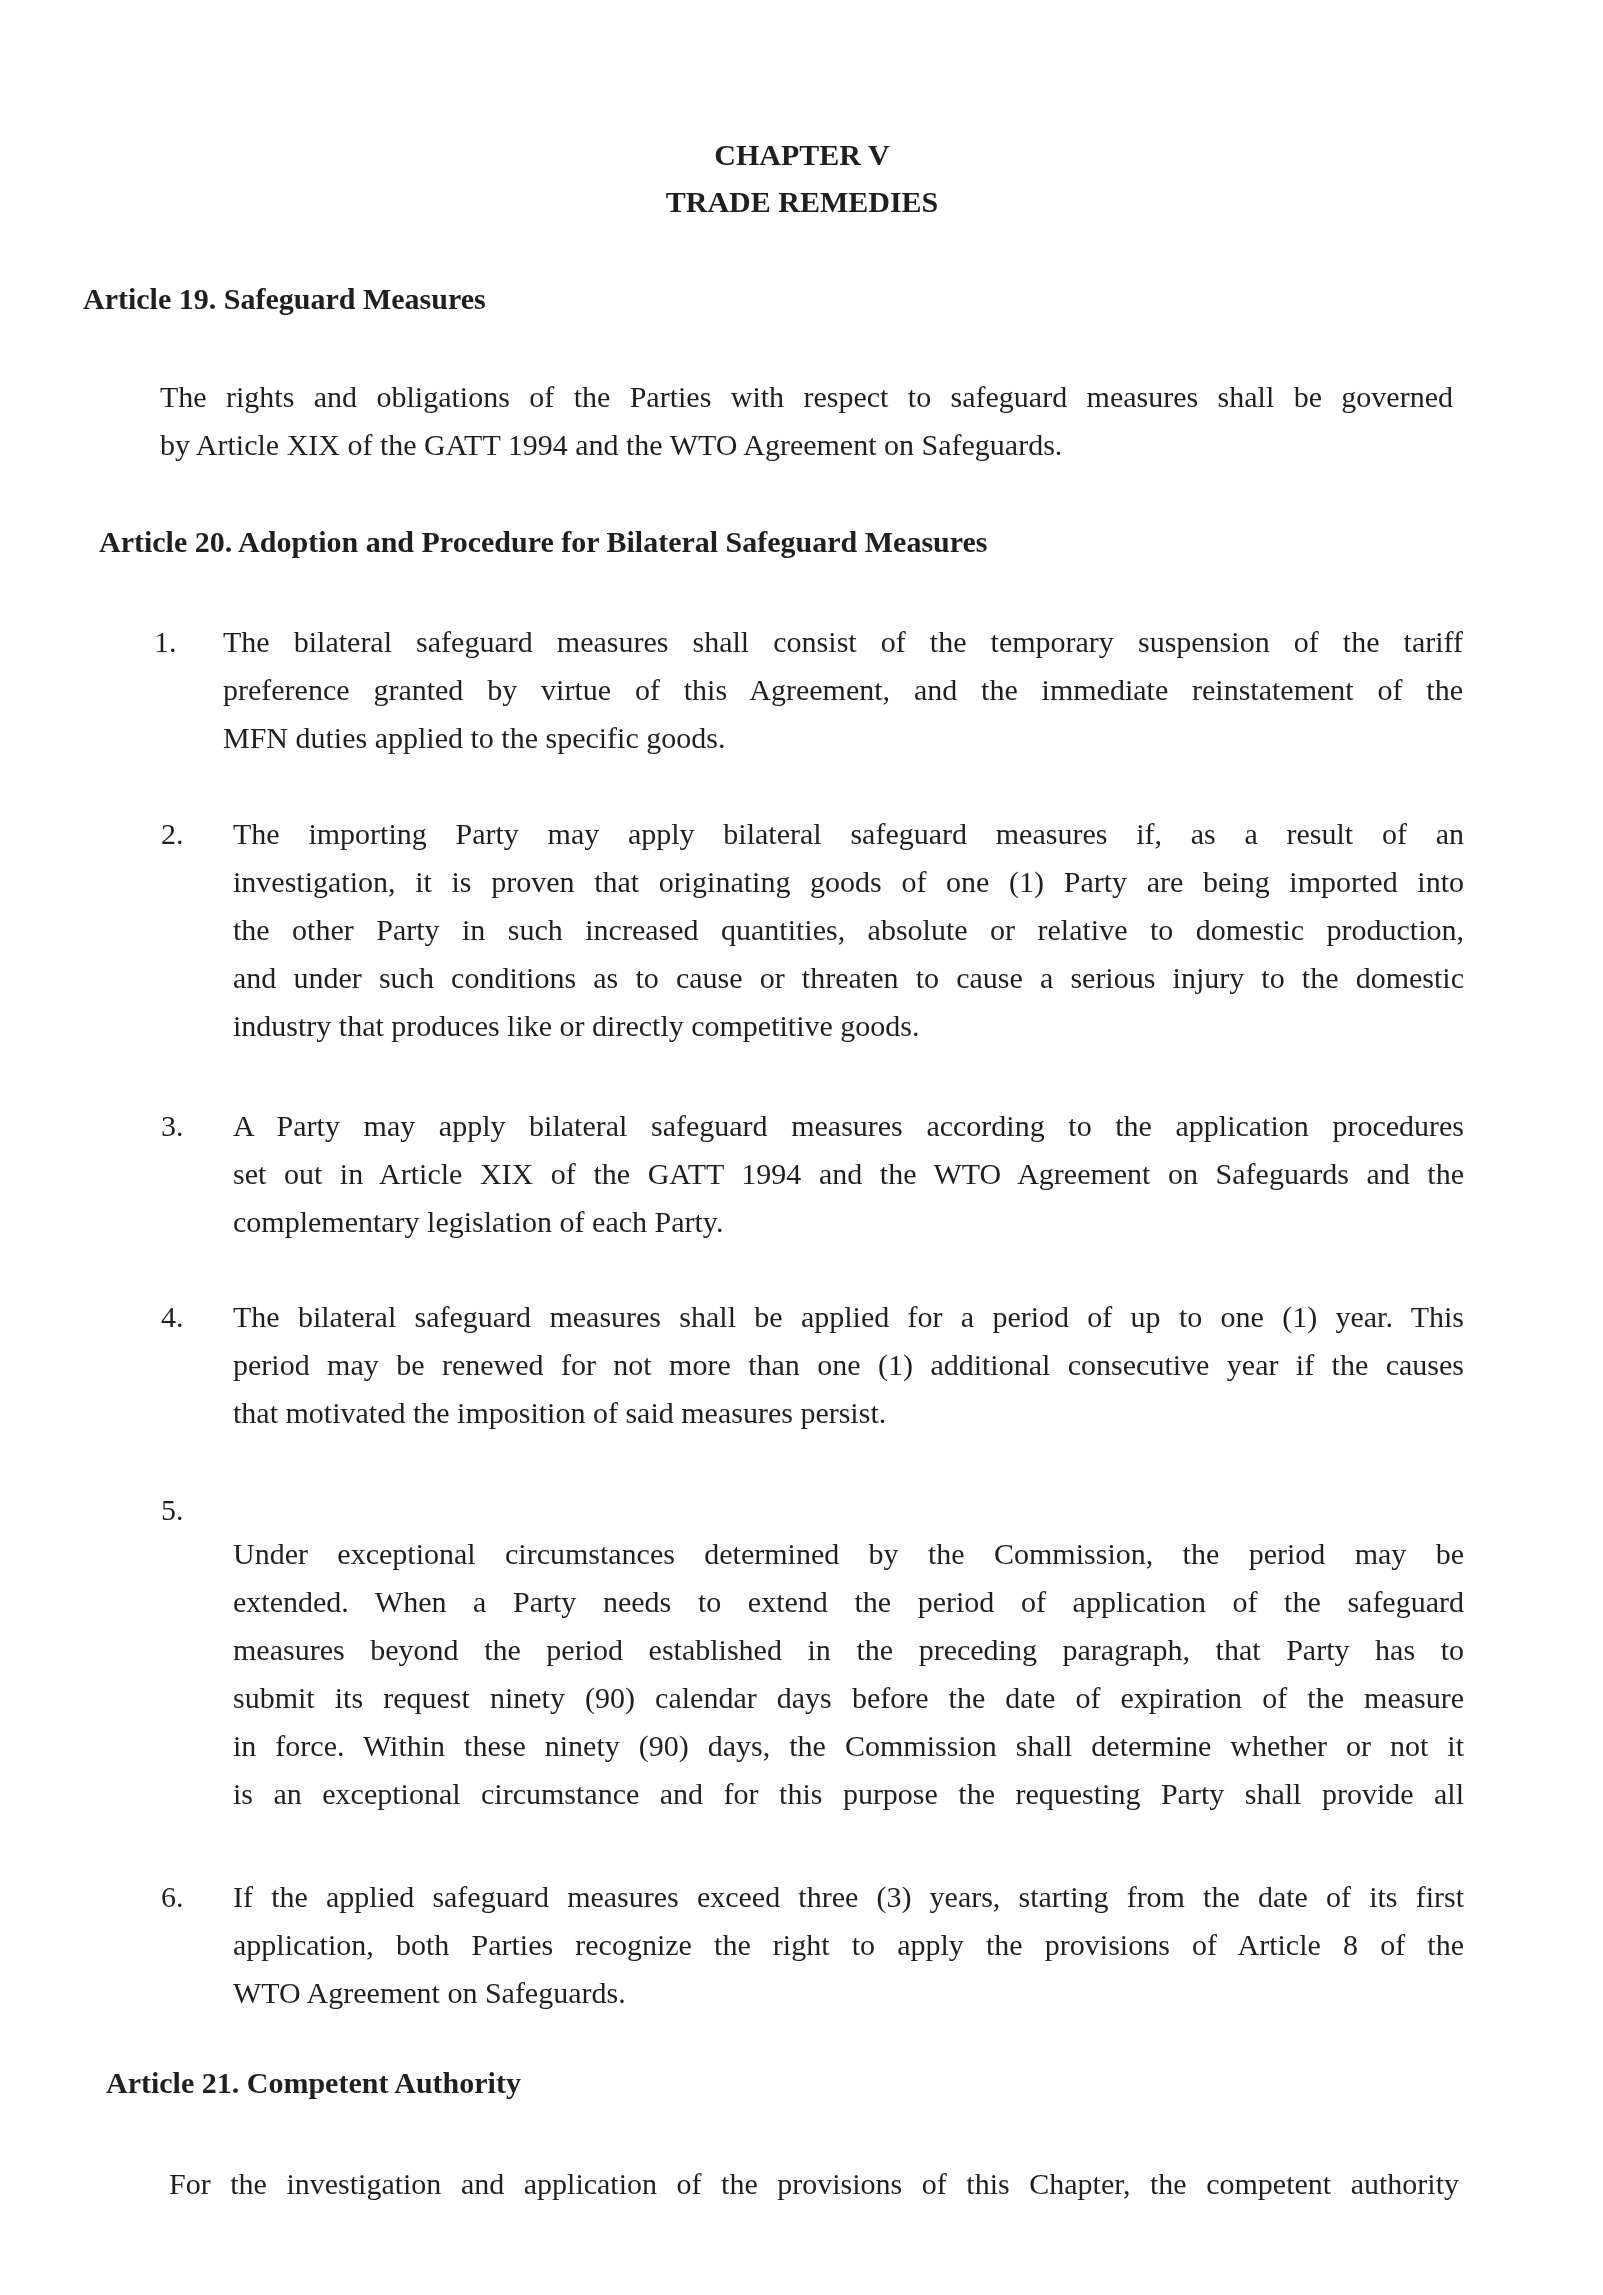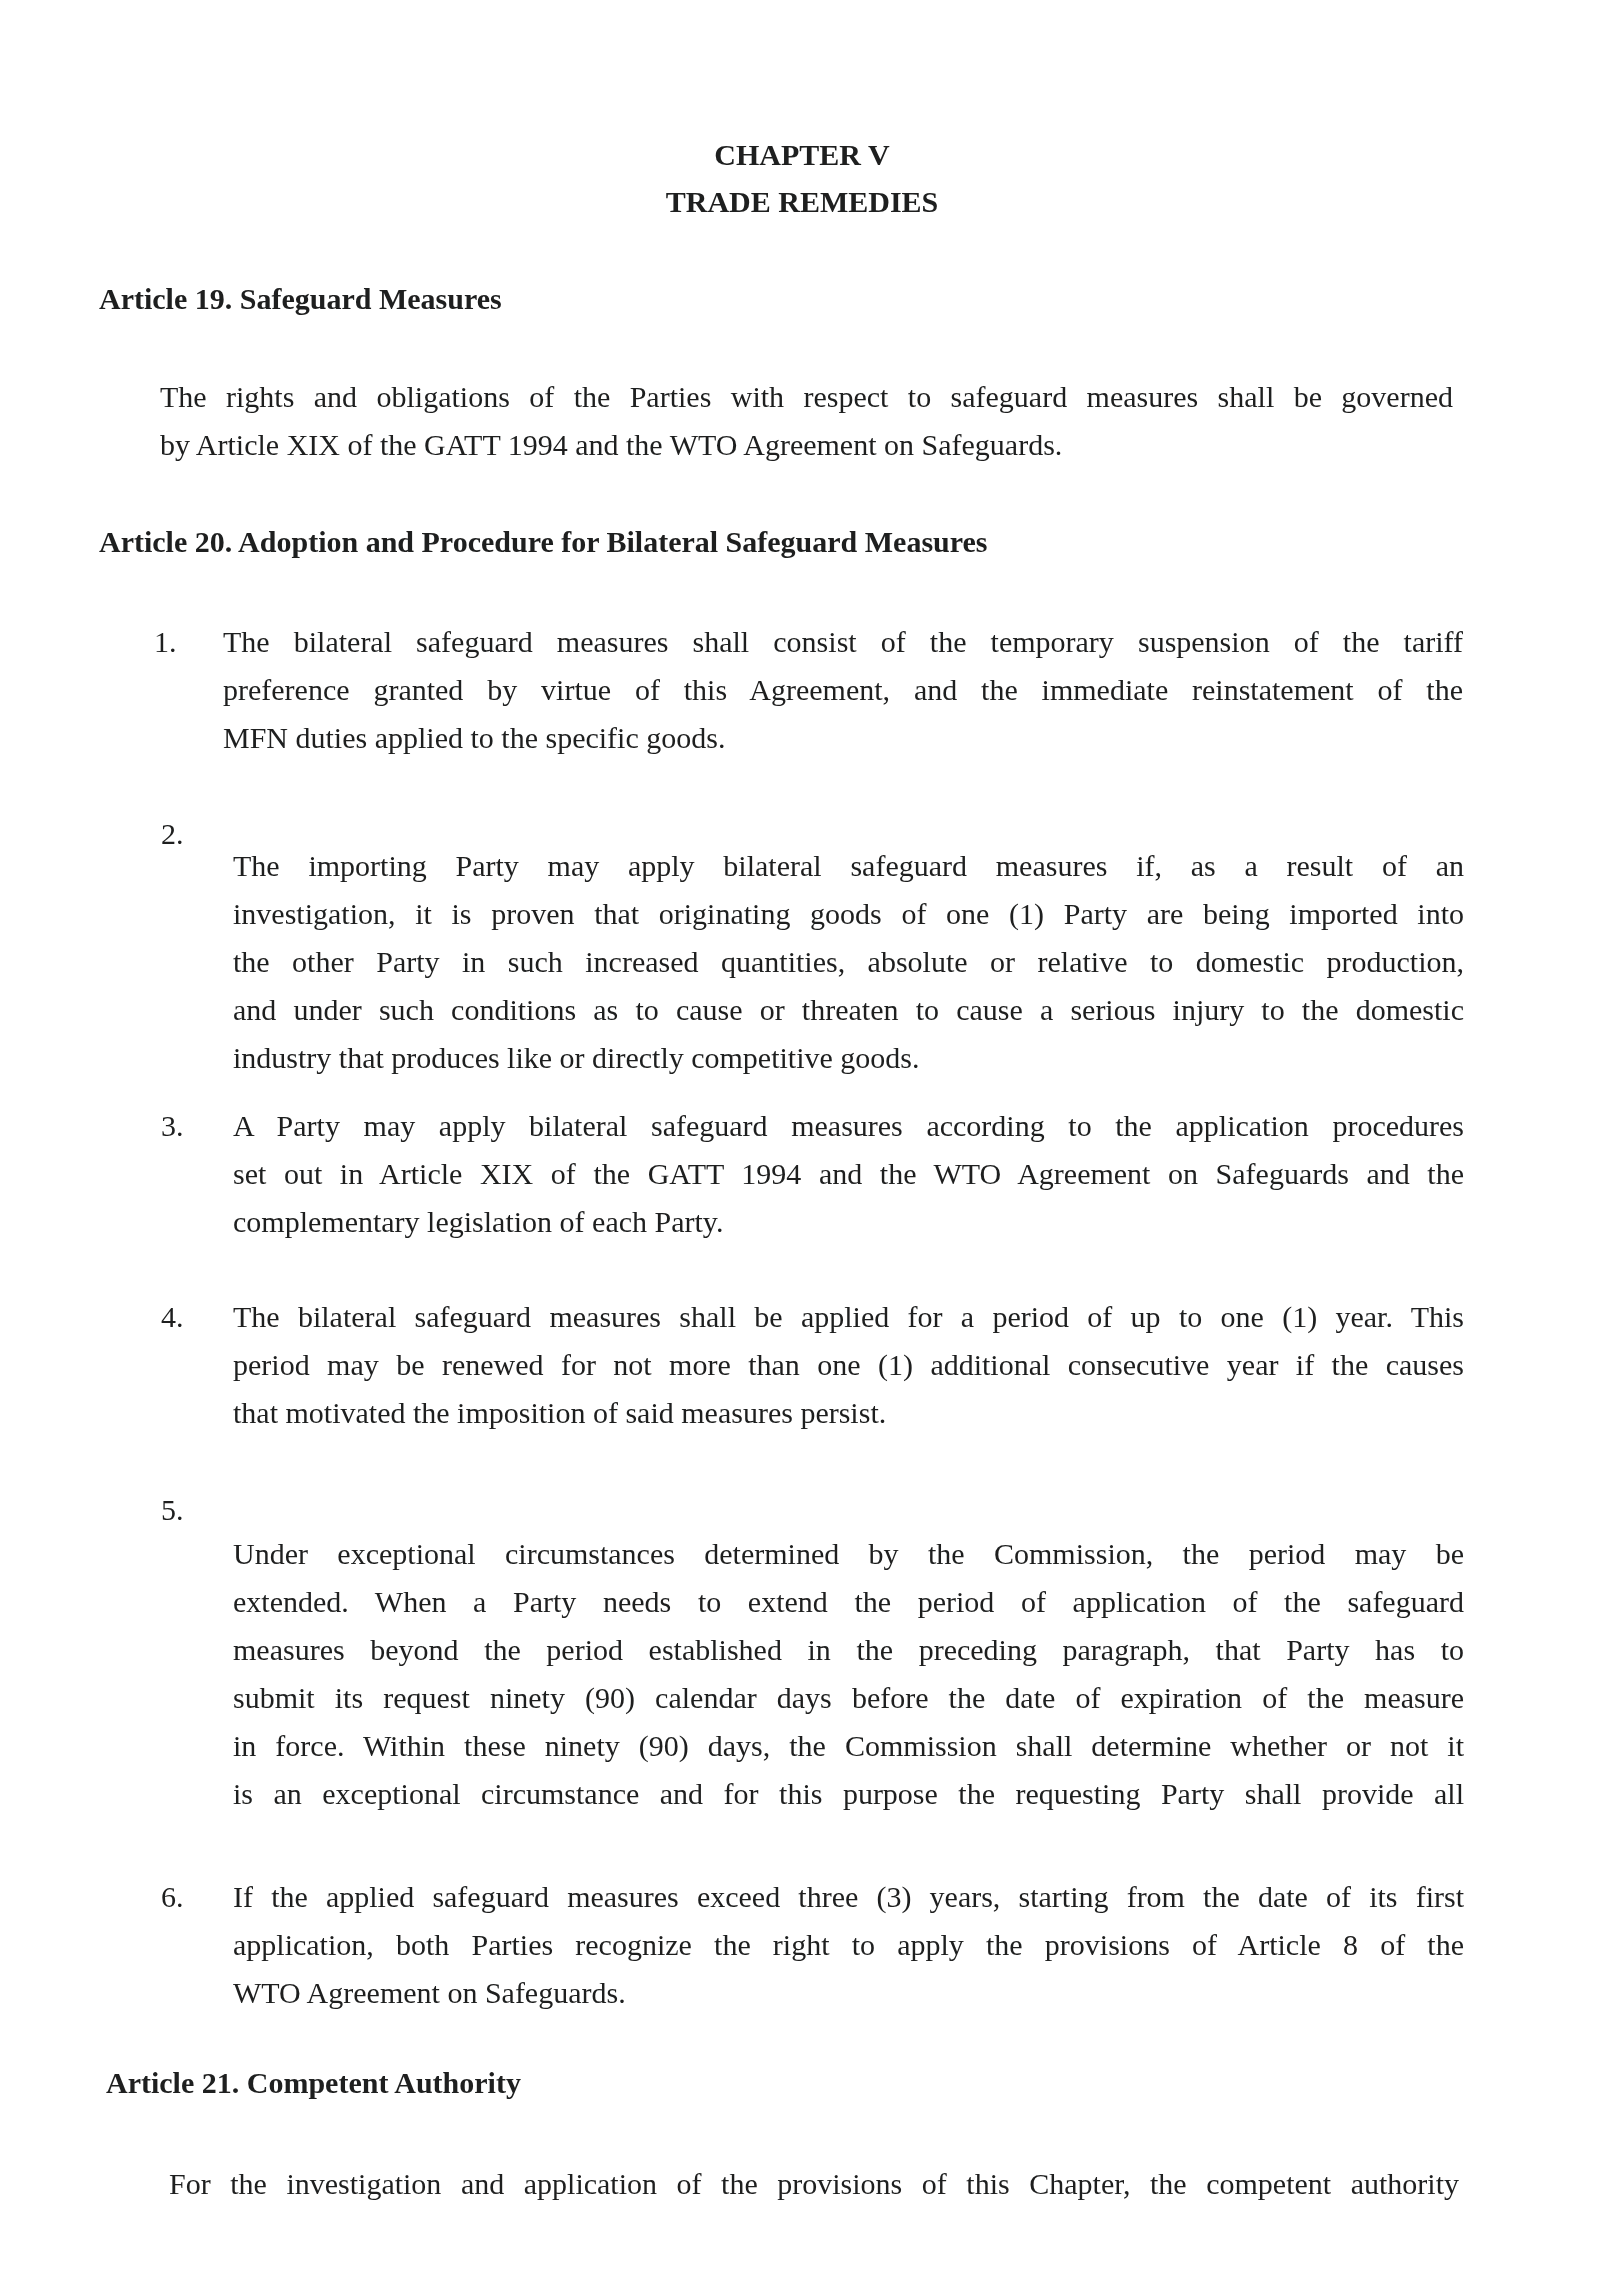--- a/index.html
+++ b/index.html
@@ -18,38 +18,38 @@
   .item-text span.line.last, .para span.line.last { text-align-last: left; }
 </style>
 </head>
 <body>
 
 <div class="page">
 
   <div class="center" style="top:138px;">CHAPTER V</div>
   <div class="center" style="top:185px;">TRADE REMEDIES</div>
 
-  <div class="heading" style="left:99px; top:282px;">Article 19.  Safeguard Measures</div>
+  <div class="heading" style="left:83px; top:282px;">Article 19.  Safeguard Measures</div>
 
   <div class="para" style="left:160px; top:373px; width:1293px;">
     <span class="line">The rights and obligations of the Parties with respect to safeguard measures shall be governed</span>
     <span class="line last">by Article XIX of the GATT 1994 and the WTO Agreement on Safeguards.</span>
   </div>
 
   <div class="heading" style="left:99px; top:525px;">Article 20. Adoption and Procedure for Bilateral Safeguard Measures</div>
 
   <div class="num" style="left:154px; top:618px;">1.</div>
   <div class="item-text" style="left:223px; top:618px; width:1240px;">
     <span class="line">The bilateral safeguard measures shall consist of the temporary suspension of the tariff</span>
     <span class="line">preference granted by virtue of this Agreement, and the immediate reinstatement of the</span>
     <span class="line last">MFN duties applied to the specific goods.</span>
   </div>
 
   <div class="num" style="left:161px; top:810px;">2.</div>
-  <div class="item-text" style="left:233px; top:842px; width:1231px;">
+  <div class="item-text" style="left:233px; top:810px; width:1231px;">
     <span class="line">The importing Party may apply bilateral safeguard measures if, as a result of an</span>
     <span class="line">investigation, it is proven that originating goods of one (1) Party are being imported into</span>
     <span class="line">the other Party in such increased quantities, absolute or relative to domestic production,</span>
     <span class="line">and under such conditions as to cause or threaten to cause a serious injury to the domestic</span>
     <span class="line last">industry that produces like or directly competitive goods.</span>
   </div>
 
   <div class="num" style="left:161px; top:1102px;">3.</div>
   <div class="item-text" style="left:233px; top:1102px; width:1231px;">
     <span class="line">A Party may apply bilateral safeguard measures according to the application procedures</span>

